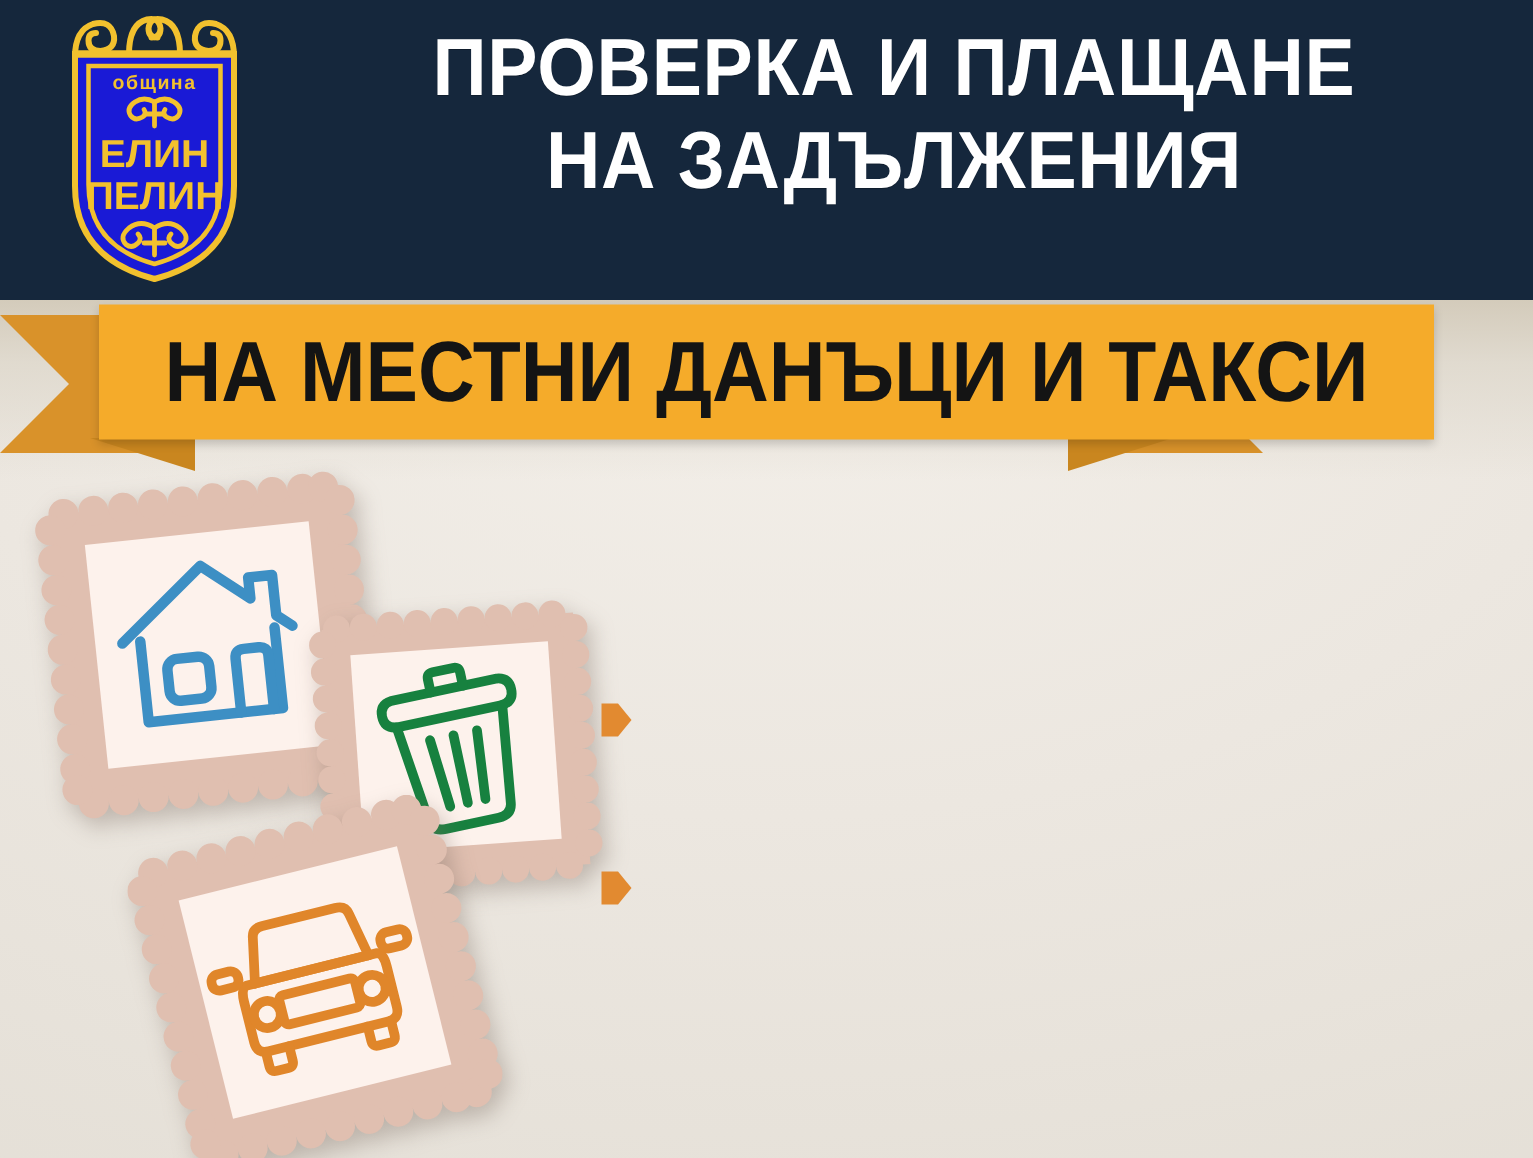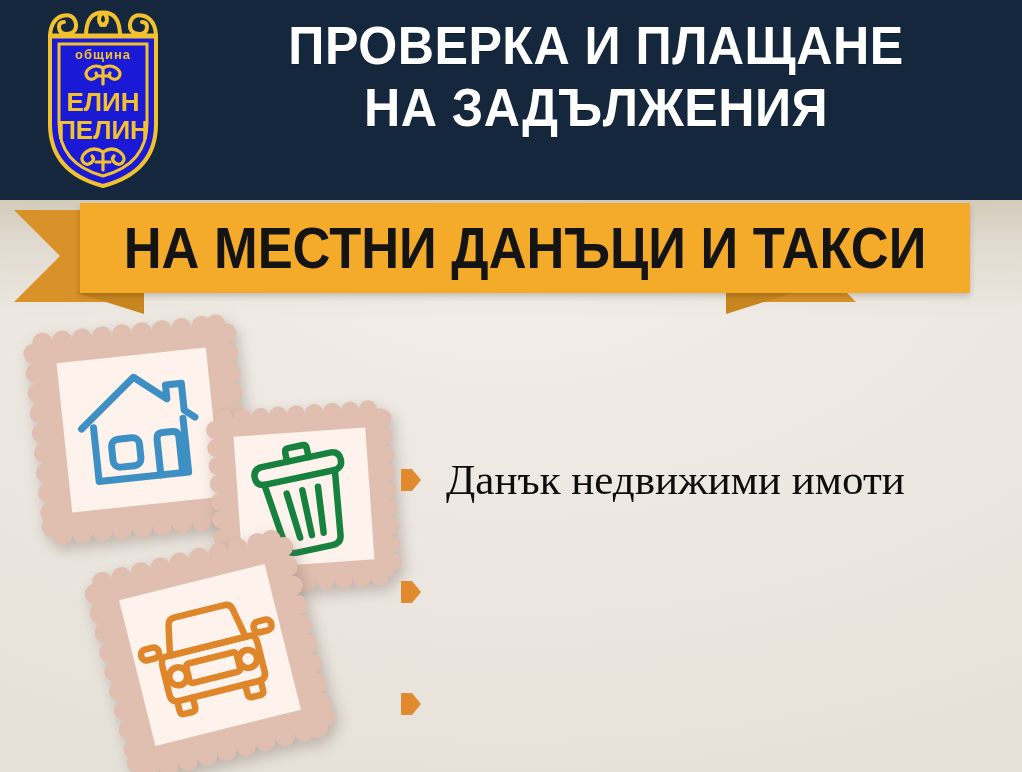--- a/index.html
+++ b/index.html
@@ -47,21 +47,21 @@
   .header-title .l2{display:block;}
 
   
   .emblem{
     position:absolute;left:28px;top:6px;width:150px;height:186px;
   }
   .emblem svg{display:block;width:150px;height:186px;}
 
   
   .ribbon{
-    position:absolute;left:14px;top:196px;width:842px;height:118px;
+    position:absolute;left:0;top:196px;width:842px;height:118px;
   }
   .ribbon-tail{
     position:absolute;top:14px;height:92px;width:120px;
     background:#d9922a;
   }
   .ribbon-tail.left{
     left:0;
     clip-path:polygon(0 0, 120px 0, 120px 92px, 0 92px, 46px 46px);
   }
   .ribbon-tail.right{
@@ -367,28 +367,20 @@
           <rect x="58" y="104" width="18" height="11" rx="5"></rect>
           <rect x="174" y="104" width="18" height="11" rx="5"></rect>
           <path d="M86 116 L164 116"></path>
         </g>
       </g>
     </svg>
   </div>
 
   <div class="bullets">
 
-    <div class="bullet-row">
-      <span class="bullet-mark">
-        <svg width="22" height="26" viewBox="0 0 22 26" xmlns="http://www.w3.org/2000/svg">
-          <path d="M1 2 L12 2 L21 13 L12 24 L1 24 Z" fill="#e28a30"></path>
-        </svg>
-      </span>
-      <span class="bullet-text">Данък недвижими имоти</span>
-    </div>
 
     <div class="bullet-row">
       <span class="bullet-mark">
         <svg width="22" height="26" viewBox="0 0 22 26" xmlns="http://www.w3.org/2000/svg">
           <path d="M1 2 L12 2 L21 13 L12 24 L1 24 Z" fill="#e28a30"></path>
         </svg>
       </span>
     </div>
 
     <div class="bullet-row">

